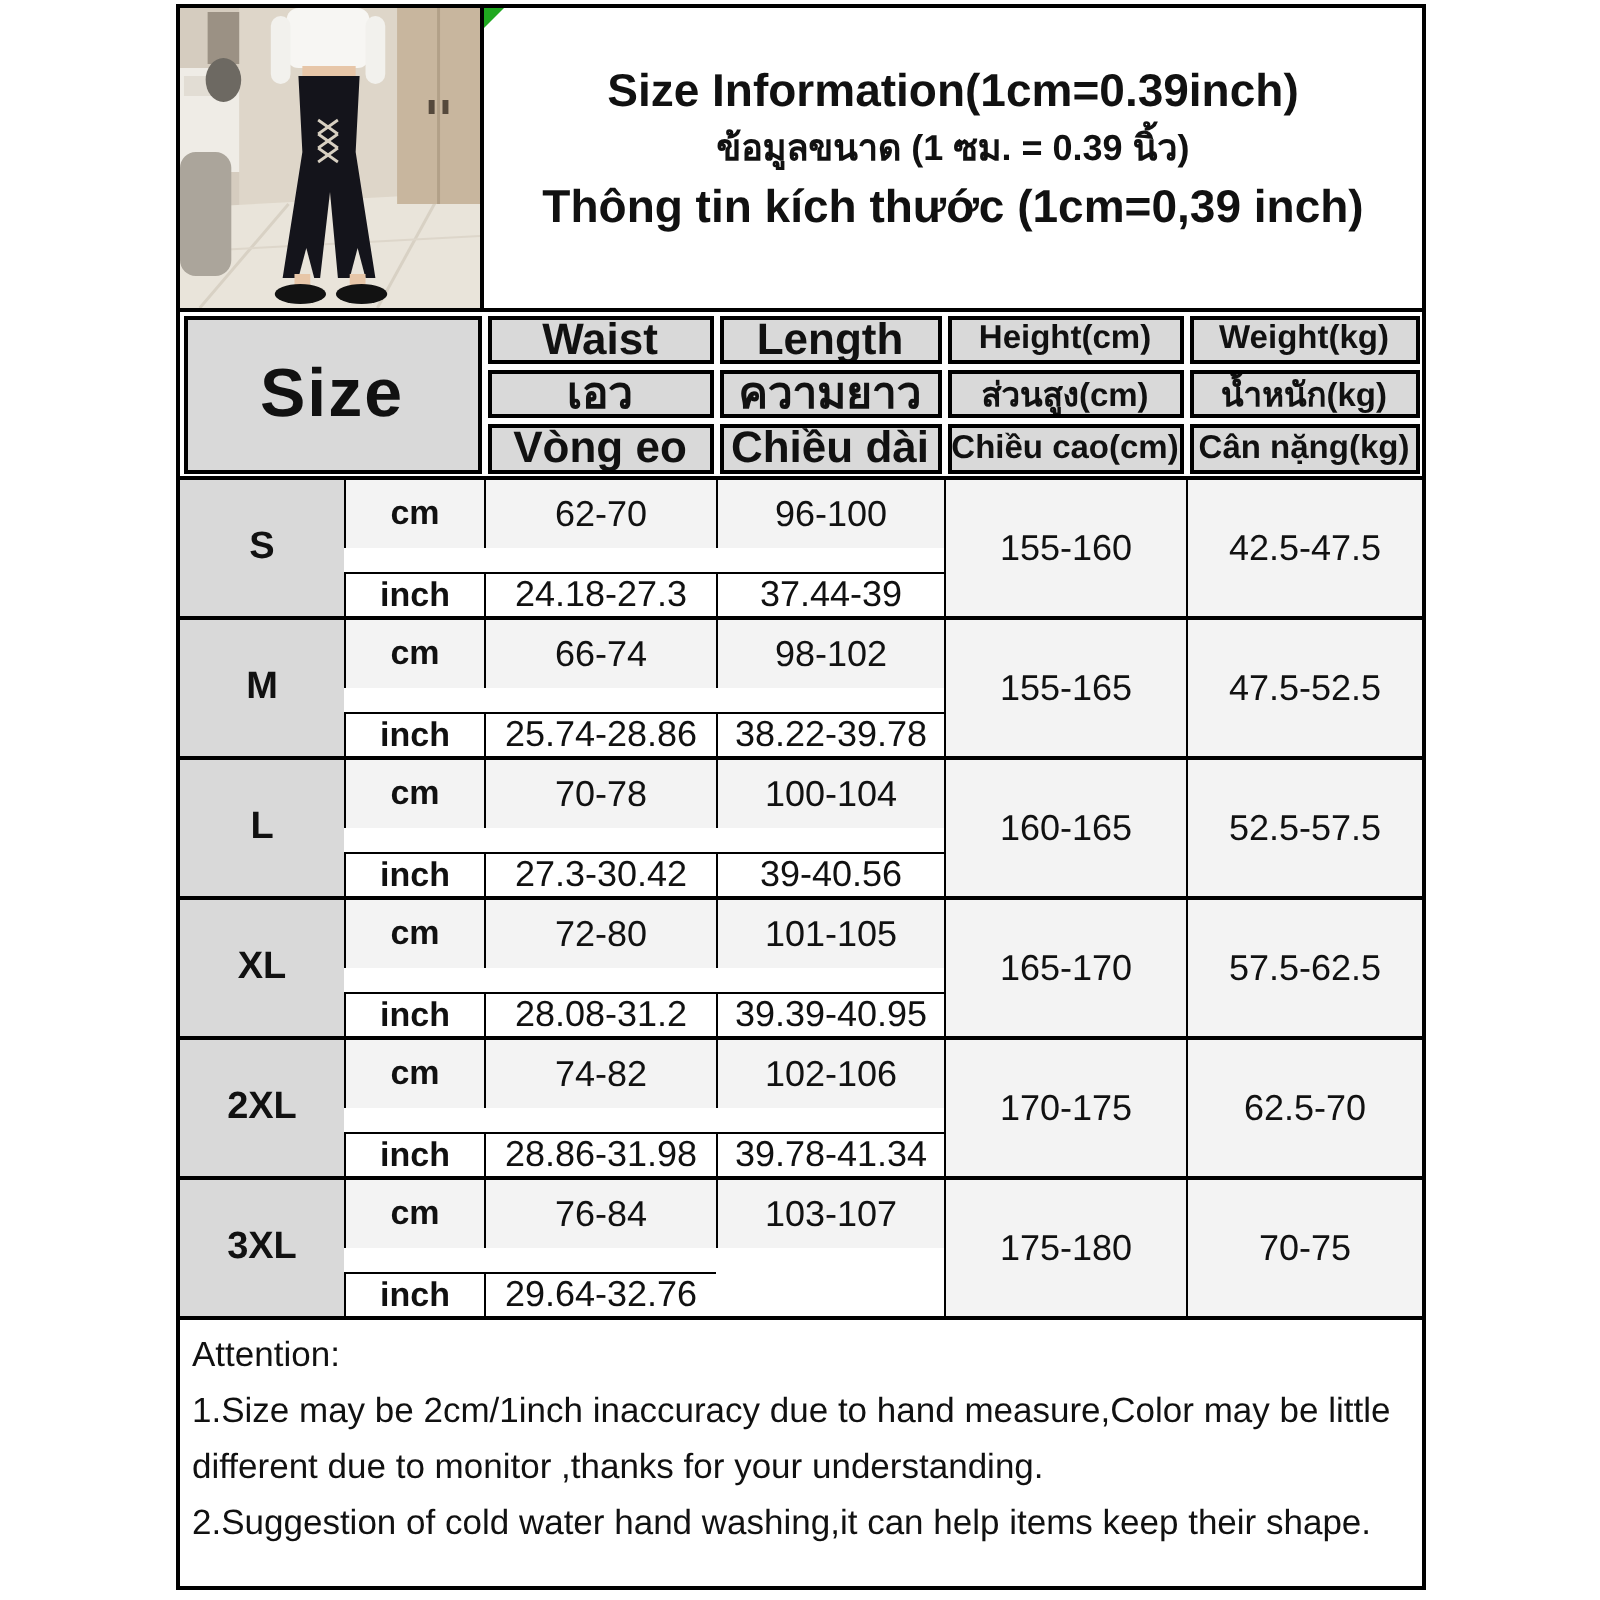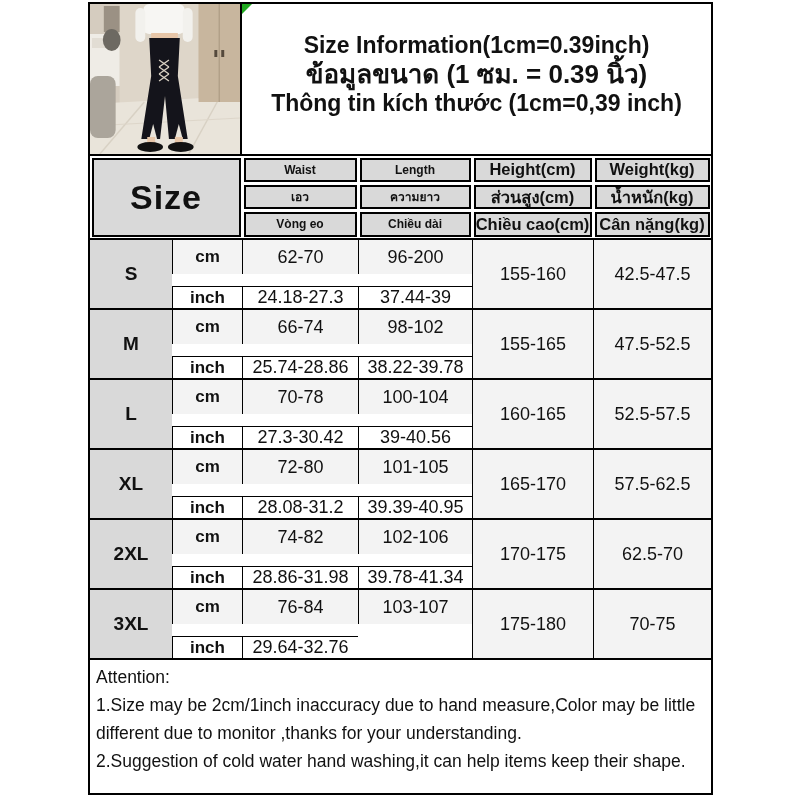--- a/index.html
+++ b/index.html
@@ -40,40 +40,40 @@
     text-align: center;
   }
   .corner-marker {
     position: absolute;
     left: 0; top: 0;
     width: 0; height: 0;
     border-top: 10px solid var(--marker-green, #1fa81f);
     border-right: 10px solid transparent;
   }
   .title-en, .title-vi { font-weight: bold; font-size: 23px; line-height: 29px; }
-  .title-th { font-weight: bold; font-size: 26px; line-height: 29px; }
+  .title-th { font-weight: bold; font-size: 18px; line-height: 29px; }
 
   
   .header-section {
     height: 84px;
     border-left: 2px solid #000;
     border-right: 2px solid #000;
     border-bottom: 2px solid #000;
     background: #fff;
     display: grid;
     grid-template-columns: 82px 70px 116px 114px 121px 118px;
     grid-template-rows: 27px 27px 28px;
   }
   .hcell { padding: 1.5px; }
   .hcell-inner {
     width: 100%; height: 100%;
     border: 2px solid #000;
     background: var(--header-fill, #d9d9d9);
     display: flex; align-items: center; justify-content: center;
-    font-weight: bold; font-size: 12px;
+    font-weight: bold; font-size: 22px;
     white-space: nowrap; overflow: hidden;
   }
   .hsize { grid-column: 1 / 3; grid-row: 1 / 4; }
   .hsize .hcell-inner { font-size: 34px; letter-spacing: 1px; }
   .hc3 { grid-column: 3; } .hc4 { grid-column: 4; }
   .hc5 { grid-column: 5; } .hc6 { grid-column: 6; }
   .hr1 { grid-row: 1; } .hr2 { grid-row: 2; } .hr3 { grid-row: 3; }
   .hc5 .hcell-inner, .hc6 .hcell-inner { font-size: 16.5px; }
 
   
@@ -224,21 +224,21 @@
         <div class="hcell-inner">Cân nặng(kg)</div>
       </div>
   </div>
 
   <div>
 
     <div class="size-group">
       <div class="cell c-size">S</div>
       <div class="cell c-unit r1">cm</div>
       <div class="cell r1 col-waist">62-70</div>
-      <div class="cell r1 col-length">96-200</div>
+      <div class="cell r1 col-length">96-100</div>
       <div class="cell col-height">155-160</div>
       <div class="cell col-weight">42.5-47.5</div>
       <div class="cell c-unit r2">inch</div>
       <div class="cell r2 col-waist">24.18-27.3</div>
       <div class="cell r2 col-length">37.44-39</div>
     </div>
 
     <div class="size-group">
       <div class="cell c-size">M</div>
       <div class="cell c-unit r1">cm</div>

